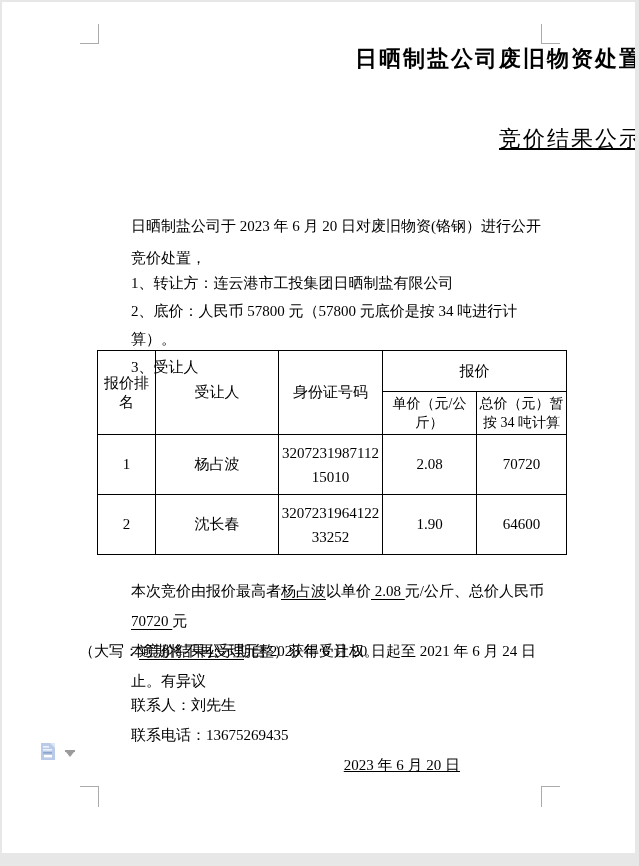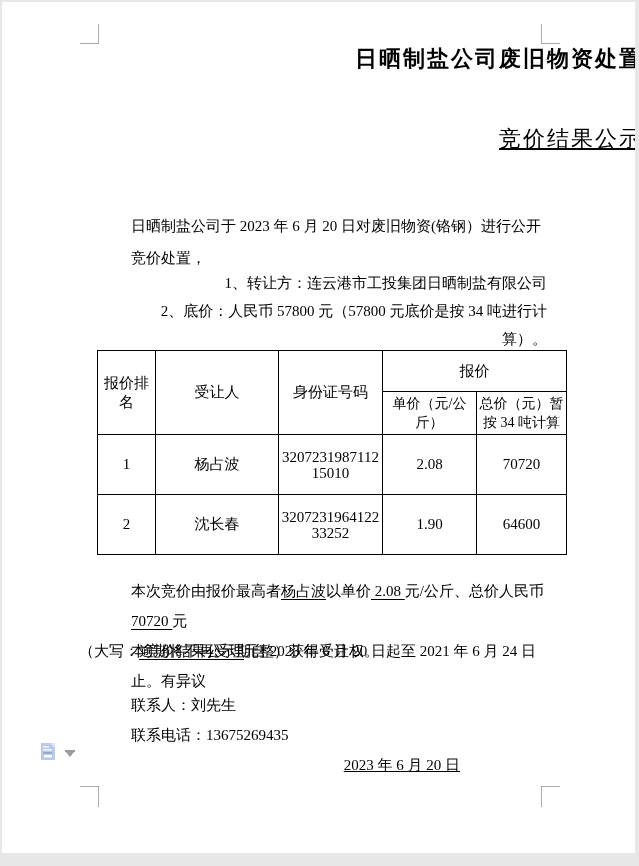--- a/index.html
+++ b/index.html
@@ -19,21 +19,21 @@
   .doc-title {
     top: 42px; font-size: 22px; font-weight: bold; letter-spacing: 2px; color: #000;
   }
   .doc-subtitle {
     top: 122px; font-size: 22px; font-weight: normal; letter-spacing: 2px; color: #000; text-decoration: underline;
   }
   .textblock {
     left: 77px; width: 468px; font-size: 15px; color: #000;
   }
   .lh32 { line-height: 32px; }
-  .lh28 { line-height: 28px; text-align: right; }
+  .lh28 { line-height: 28px; }
   .lh30 { line-height: 30px; }
   .indent { padding-left: 52px; }
   .u { text-decoration: underline; text-underline-offset: 3px; }
 
   table.bid-table {
     position: absolute; left: 95px; top: 348px;
     border-collapse: collapse;
     table-layout: fixed;
     font-size: 15px; color: #000;
   }
@@ -45,21 +45,21 @@
     overflow: hidden;
   }
   .col-rank { width: 58px; }
   .col-name { width: 123px; }
   .col-id   { width: 104px; }
   .col-unit { width: 94px; }
   .col-total{ width: 90px; }
   tr.hdr-top th { height: 38px; }
   tr.hdr-sub th { height: 40px; font-size: 14px; line-height: 19px; margin-left: 8px; }
   tr.data-row td { height: 57px; }
-  td.id-cell { word-break: break-all; line-height: 16px; font-family: Liberation Serif, serif; }
+  td.id-cell { word-break: break-all; line-height: 24px; font-family: Liberation Serif, serif; }
 
   .margin-mark { position: absolute; width: 18px; }
   .mark-tl { left: 78px; top: 22px; height: 19px; border-right: 1px solid #ababab; border-bottom: 1px solid #ababab; }
   .mark-tr { left: 539px; top: 22px; height: 19px; border-left: 1px solid #ababab; border-bottom: 1px solid #ababab; }
   .mark-bl { left: 78px; top: 784px; height: 20px; border-right: 1px solid #ababab; border-top: 1px solid #ababab; }
   .mark-br { left: 539px; top: 784px; height: 20px; border-left: 1px solid #ababab; border-top: 1px solid #ababab; }
 
   .paste-btn {
     position: absolute; left: 38px; top: 740px;
     width: 38px; height: 24px; cursor: pointer;
@@ -95,20 +95,21 @@
   <div class="abs center doc-title">日晒制盐公司废旧物资处置</div>
   <div class="abs center doc-subtitle">竞价结果公示</div>
 
   <div class="abs textblock lh32" style="top:208px">
     <div class="indent">日晒制盐公司于 2023 年 6 月 20 日对废旧物资(铬钢）进行公开竞价处置，</div>
   </div>
 
   <div class="abs textblock lh28" style="top:267px">
     <div class="indent">1、转让方：连云港市工投集团日晒制盐有限公司</div>
     <div class="indent">2、底价：人民币 57800 元（57800 元底价是按 34 吨进行计算）。</div>
+    <div class="indent">3、受让人</div>
   </div>
 
   <table class="bid-table">
     <colgroup>
       <col class="col-rank">
         <col class="col-name">
         <col class="col-id">
         <col class="col-unit">
         <col class="col-total">
     </colgroup>

